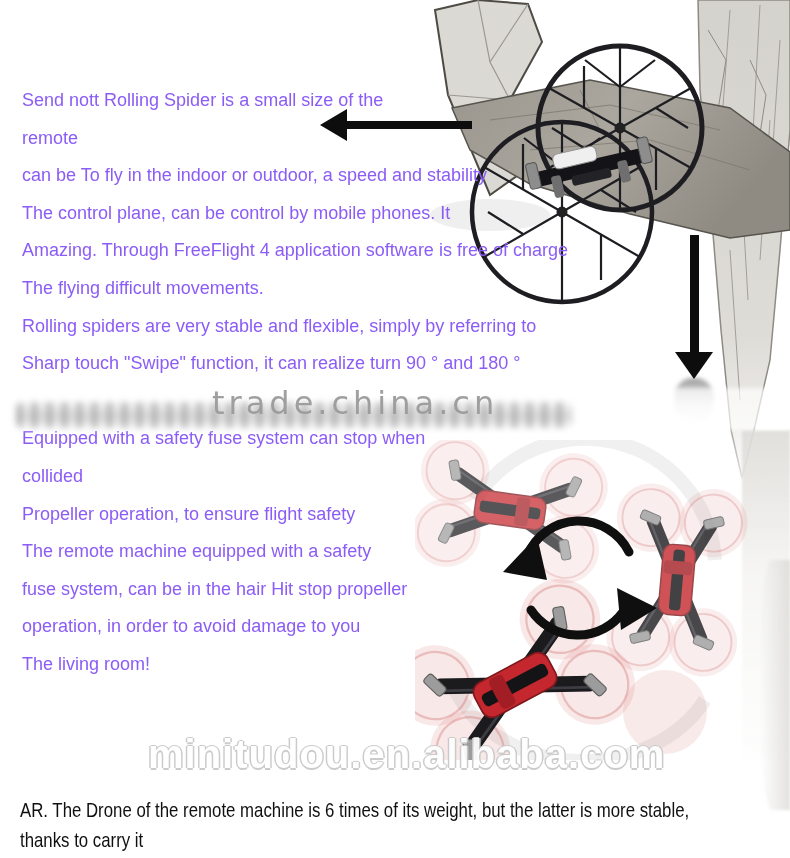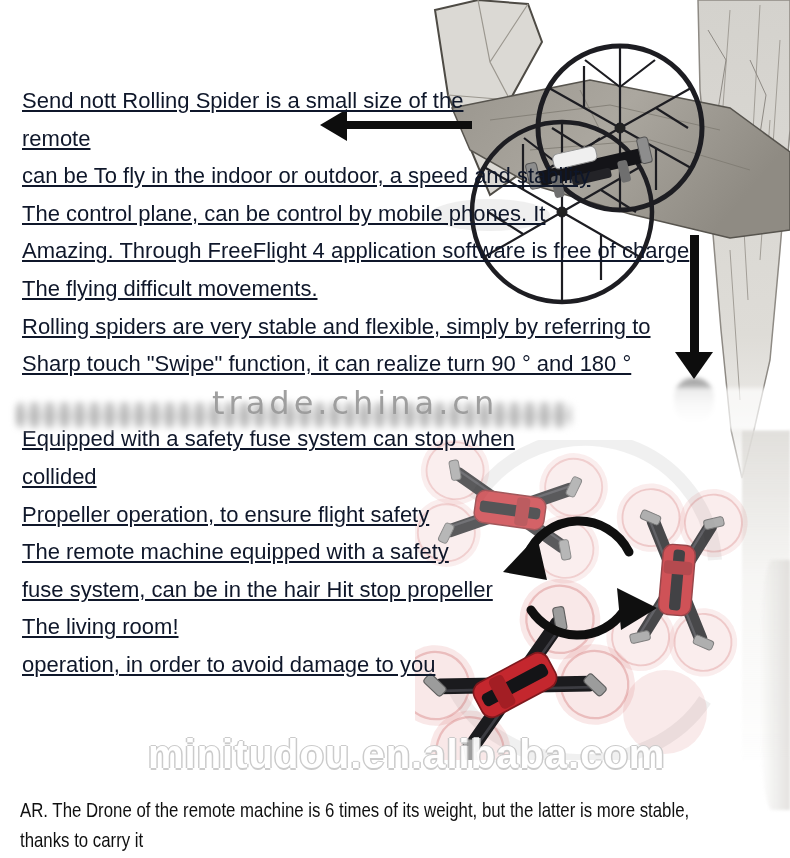--- a/index.html
+++ b/index.html
@@ -9,23 +9,22 @@
     font-family:"Liberation Sans", sans-serif; color:#1e1e1e;
   }
   
   .headline {
     position:absolute; left:22px; top:44px;
     font-size:23px; font-weight:600; letter-spacing:0.2px; color:#161616;
     white-space:nowrap; z-index:6;
   }
   .body-copy { position:absolute; left:22px; top:82px; width:585px; z-index:6; }
   .body-copy .line {
-    height:37.6px; line-height:37.6px; font-size:22px; white-space:nowrap;
-    color:#0f172a;
-    text-decoration:underline;
+    height:37.6px; line-height:37.6px; font-size:18px; white-space:nowrap;
+    color:#8b5cf6;
   }
   .footer-copy { position:absolute; left:20px; top:795px; z-index:6; }
   .footer-copy .fline {
     height:30px; line-height:30px; font-size:21px; white-space:nowrap;
     color:#101010; transform:scaleX(0.80); transform-origin:left center;
     font-weight:500;
   }
   
   .band-white {
     position:absolute; left:0; top:388px; width:790px; height:42px;
@@ -172,22 +171,22 @@
     <div class="line">Amazing. Through FreeFlight 4 application software is free of charge</div>
     <div class="line">The flying difficult movements.</div>
     <div class="line">Rolling spiders are very stable and flexible, simply by referring to</div>
     <div class="line">Sharp touch "Swipe" function, it can realize turn 90 ° and 180 °</div>
     <div class="line"></div>
     <div class="line">Equipped with a safety fuse system can stop when</div>
     <div class="line">collided</div>
     <div class="line">Propeller operation, to ensure flight safety</div>
     <div class="line">The remote machine equipped with a safety</div>
     <div class="line"> fuse system, can be in the hair Hit stop propeller</div>
+    <div class="line"> operation, in order to avoid damage to you</div>
     <div class="line">The living room!</div>
-    <div class="line"> operation, in order to avoid damage to you</div>
   </div>
 
   <svg class="flip-svg" width="350" height="320" viewBox="0 0 350 320">
     <defs>
       <g id="q-drone">
 
         <g fill="rgba(200,45,45,0.11)">
           <circle cx="-63" cy="-33" r="36"></circle>
             <circle cx="63" cy="-33" r="36"></circle>
           <circle cx="-63" cy="33" r="36"></circle>

